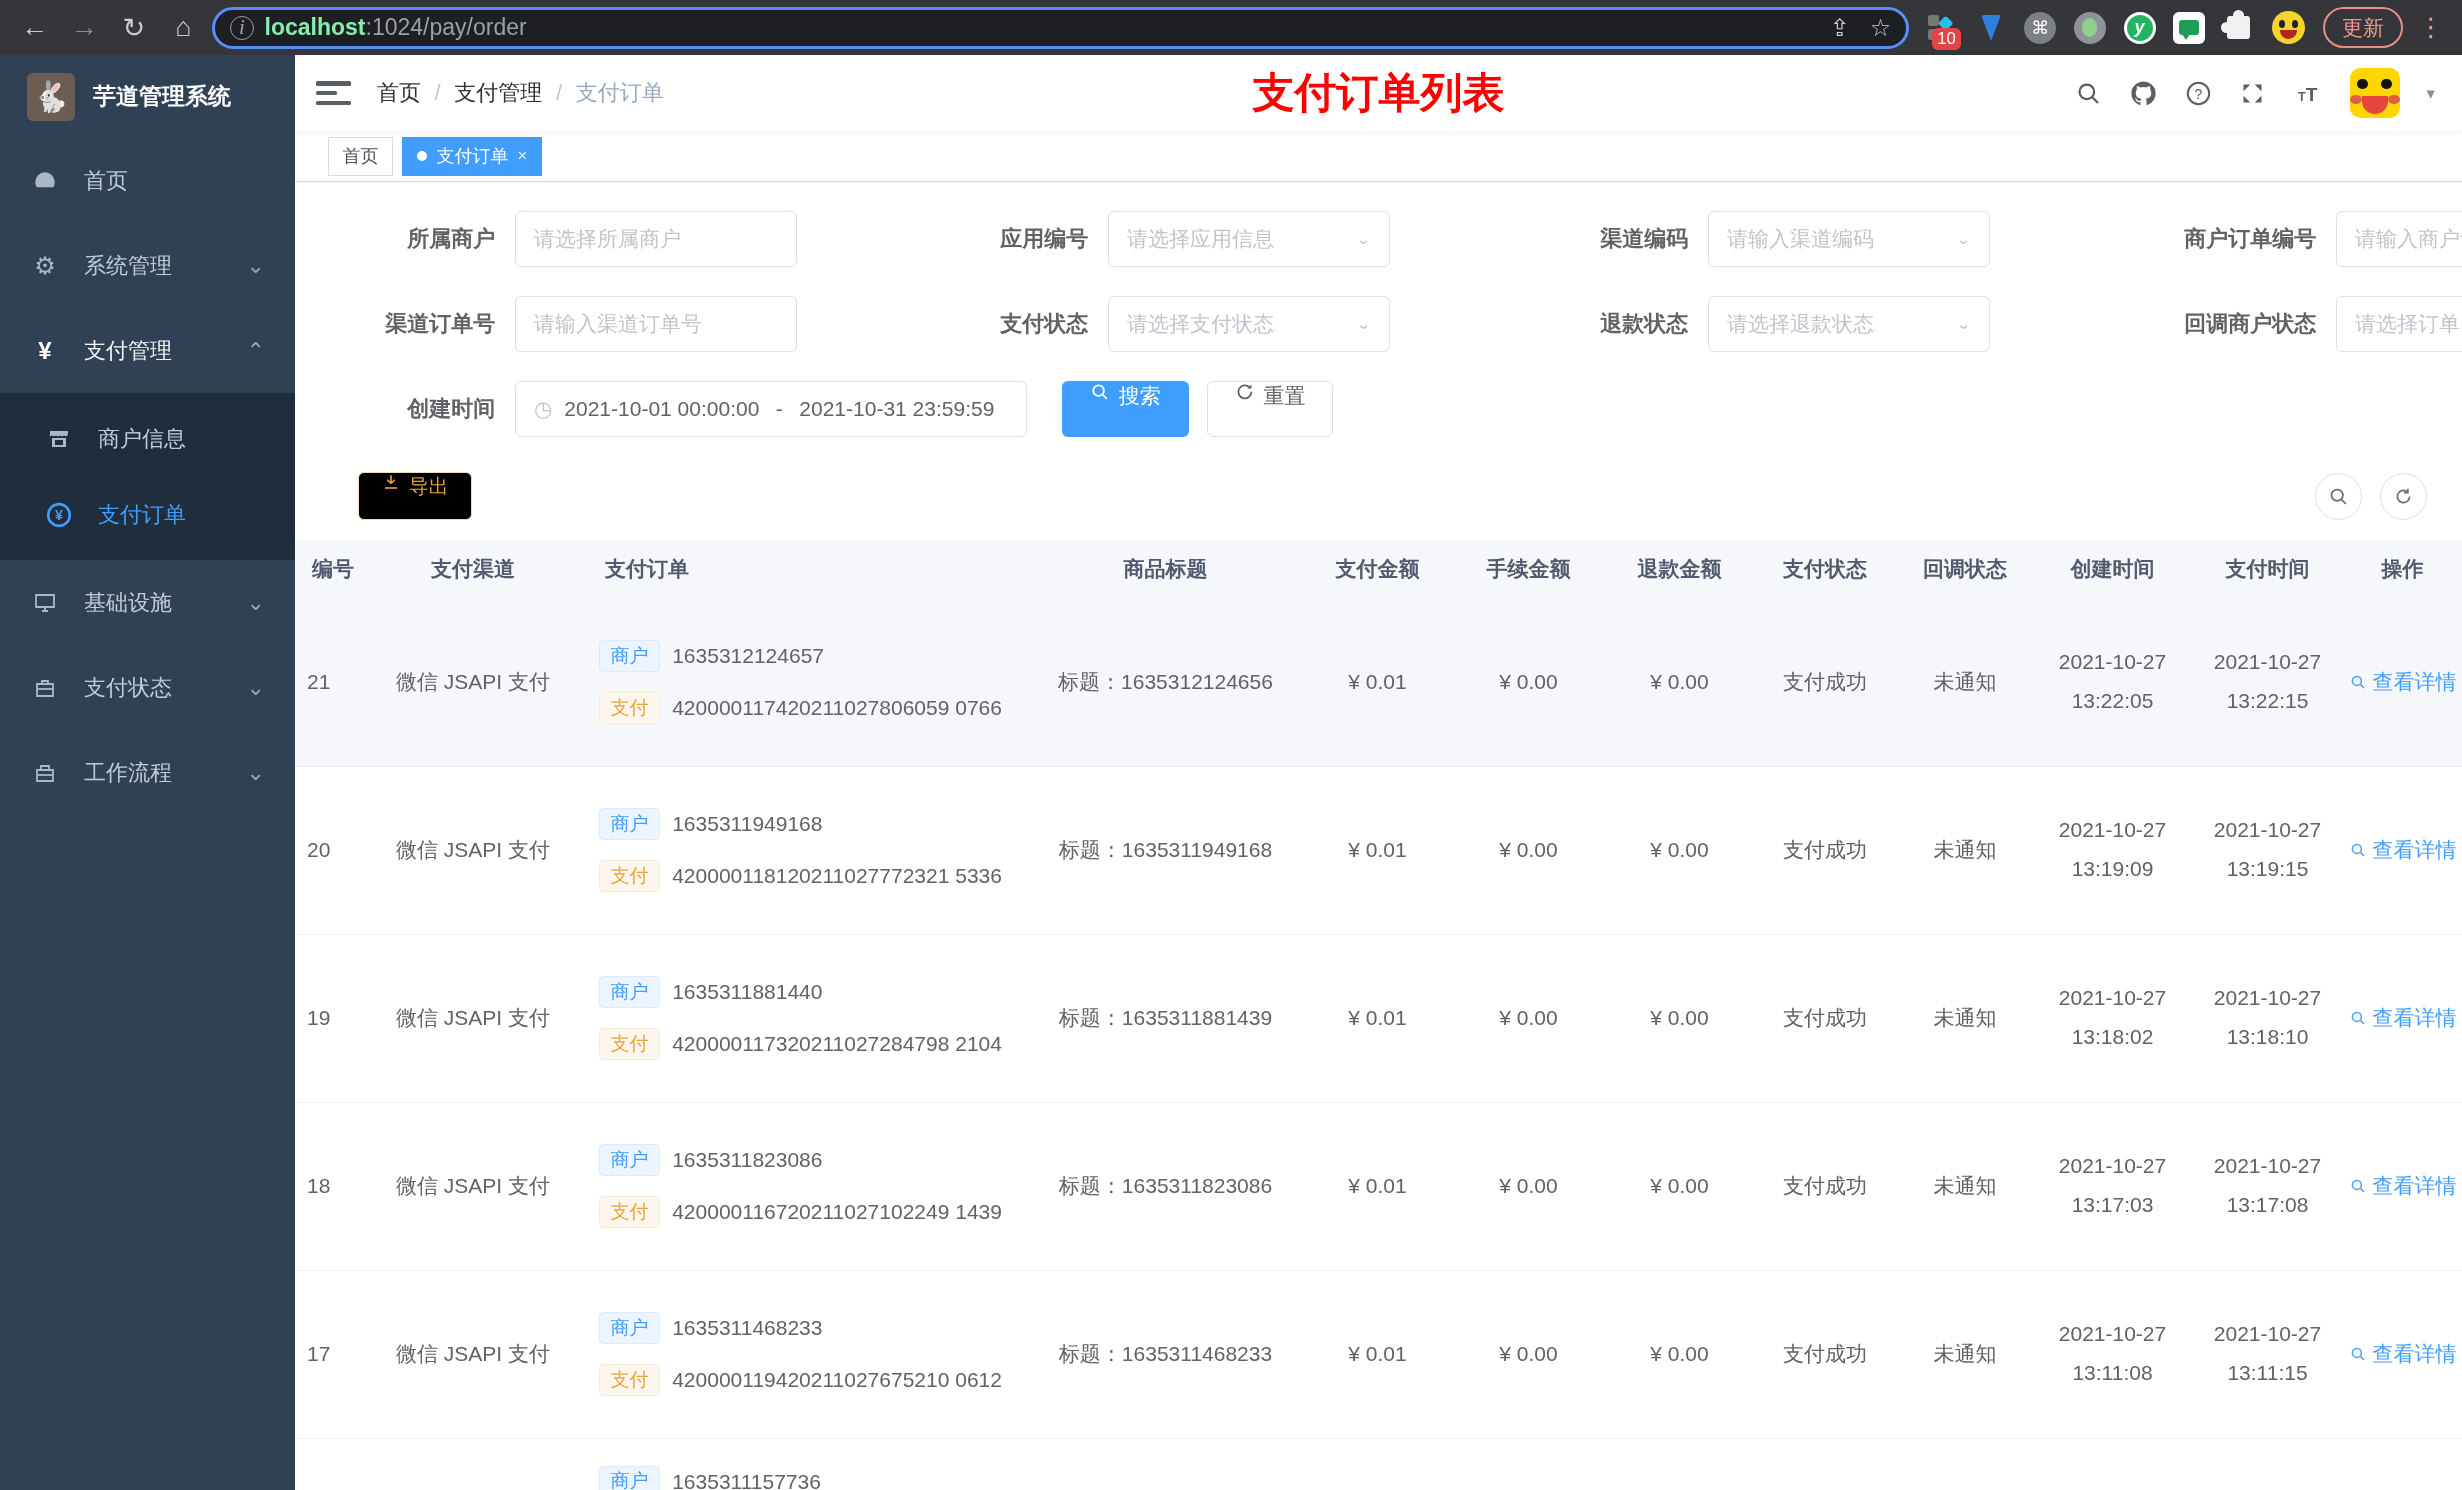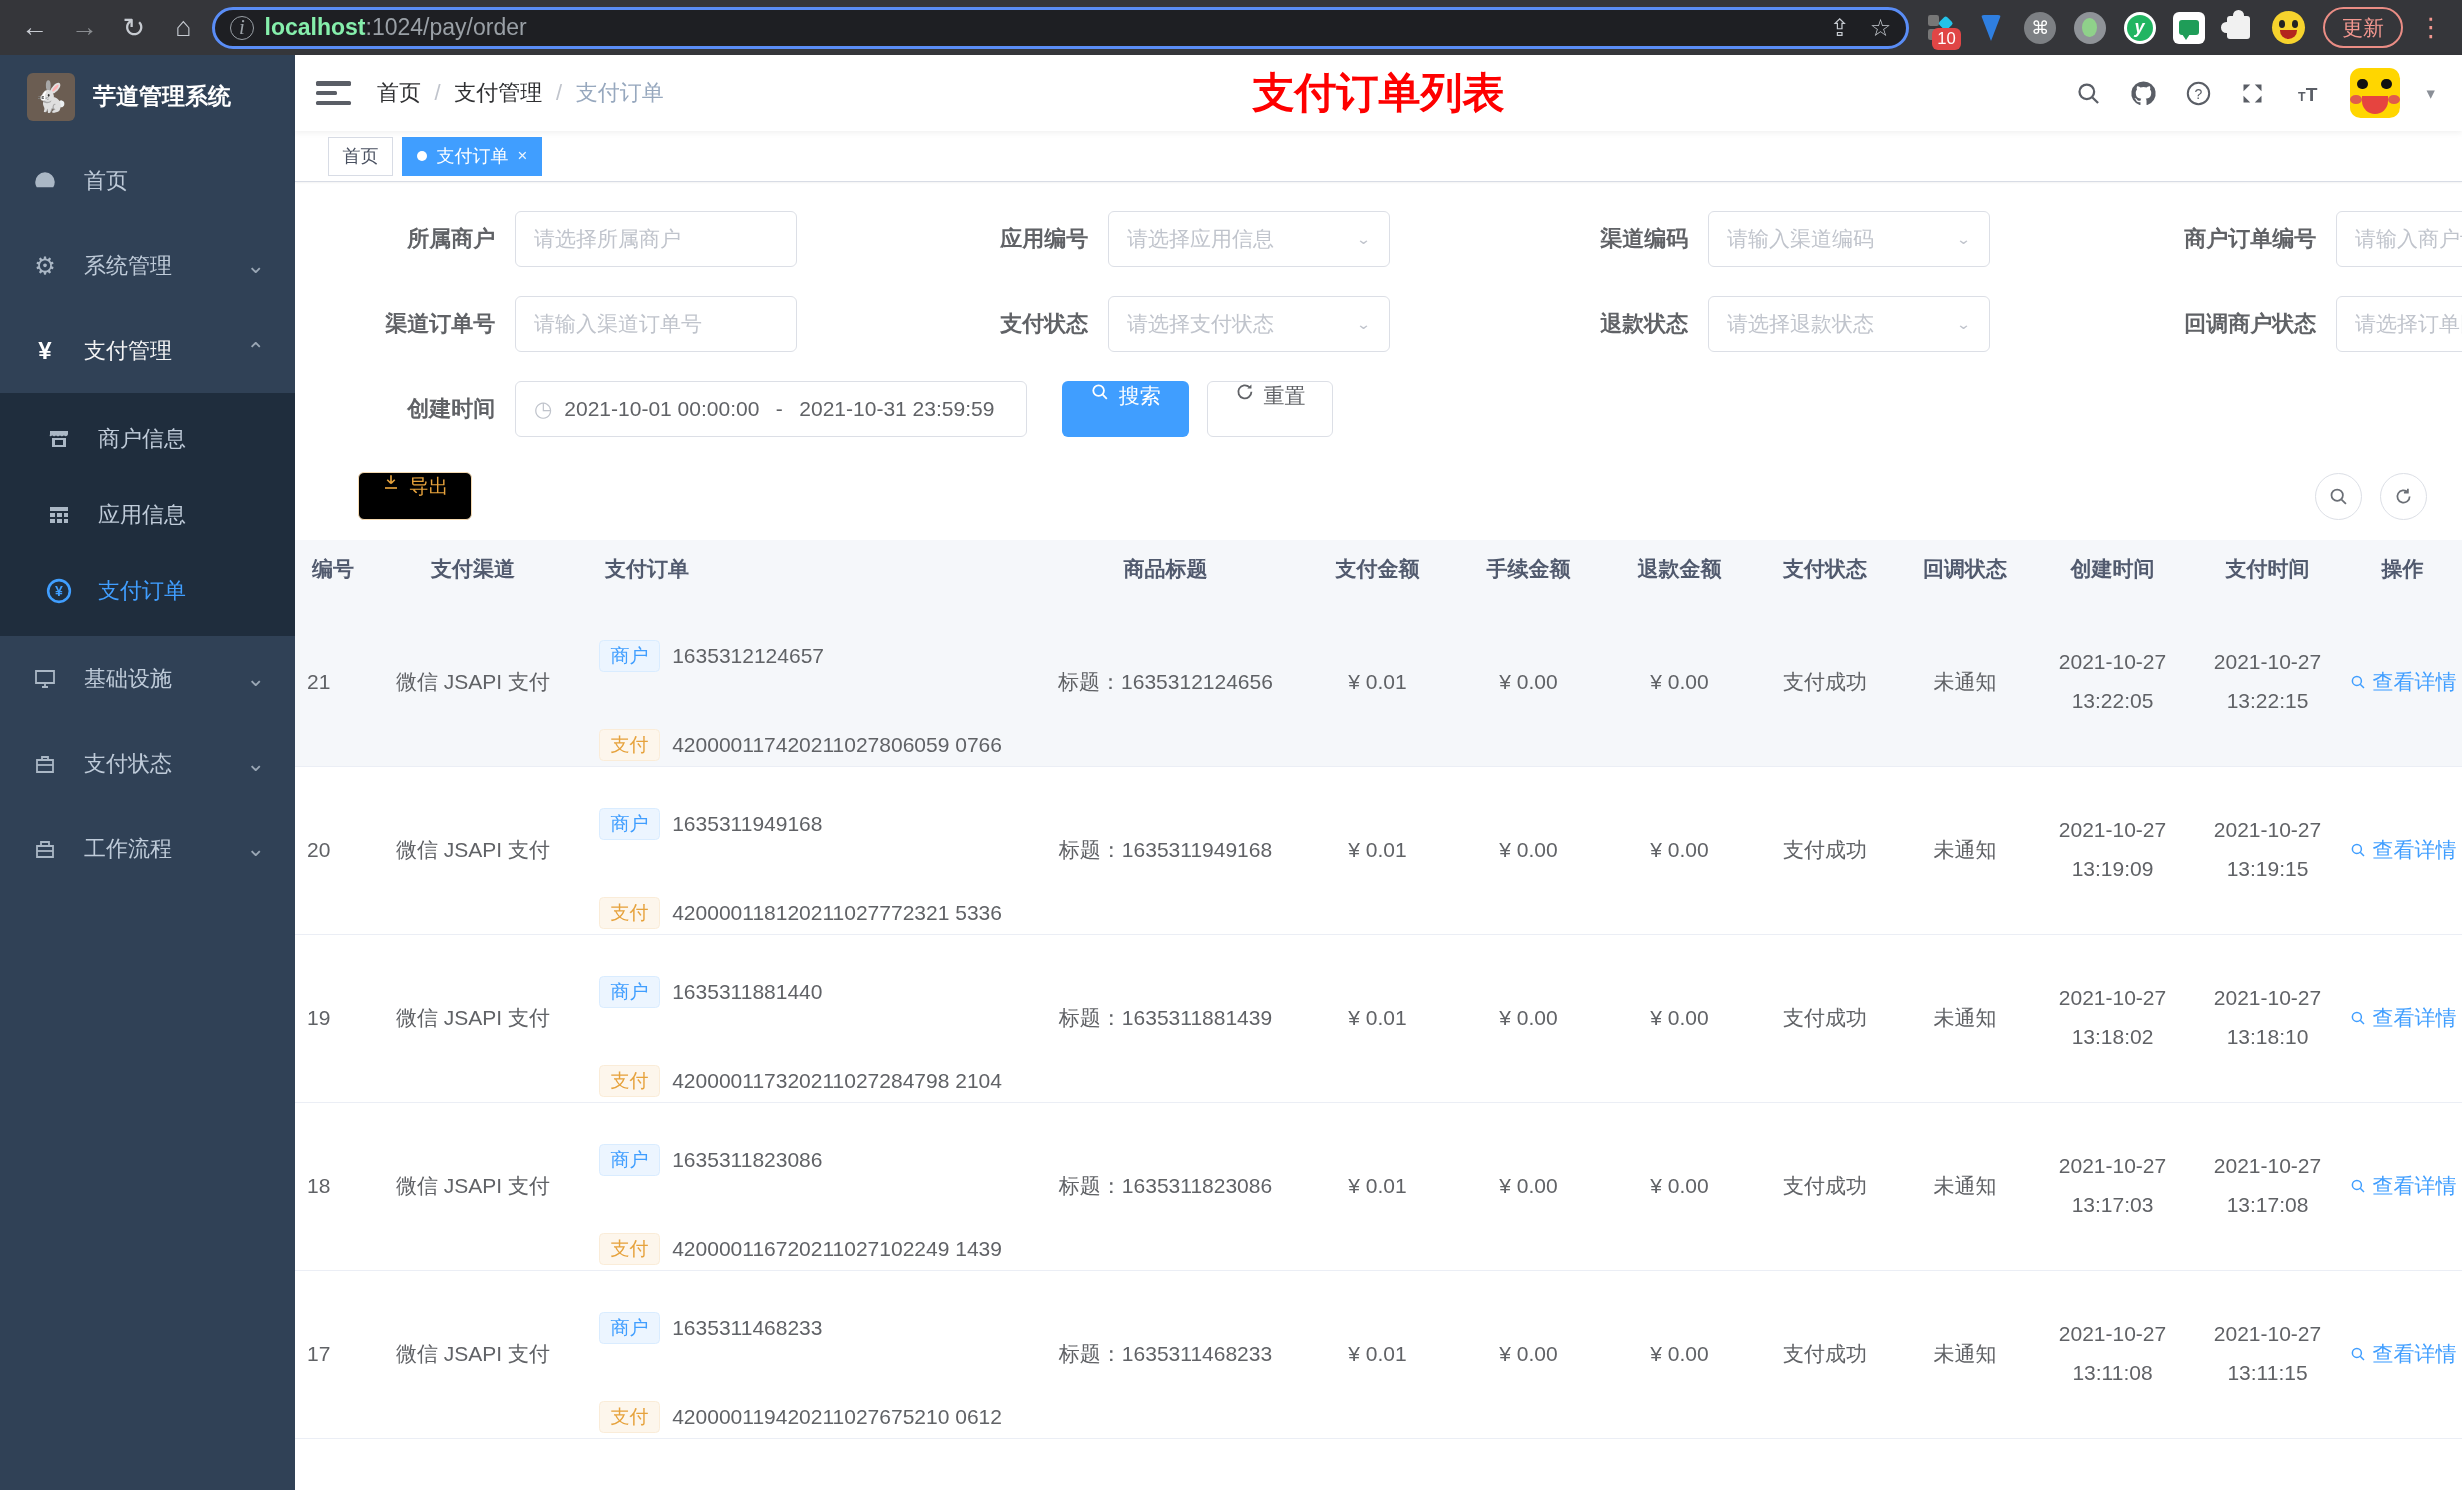--- a/index.html
+++ b/index.html
@@ -110,21 +110,21 @@
   .table { width:100%; font-size:21px; }
   .tr { display:grid; grid-template-columns:76px 204px 454px 273px 151px 151px 151px 140px 140px 155px 155px 115px; align-items:center; }
   .thead { background:#f5f7fa; height:59px; color:#515a6e; font-weight:bold; }
   .th { text-align:center; white-space:nowrap; }
   .th.t-left { text-align:left; padding-left:30px; }
   .tbody .tr { height:168px; border-bottom:0.8px solid #ebeef5; background:#fff; }
   .tbody .tr.hover { background:#f5f7fa; }
   .td { text-align:center; color:#606266; }
   .td.t-id { text-align:left; padding-left:12px; }
   .order-cell { display:flex; flex-direction:column; gap:19.7px; align-items:flex-start; padding-left:24px; text-align:left; }
-  .order-line { display:flex; align-items:center; gap:12px; white-space:nowrap;margin-top:37px; }
+  .order-line { display:flex; align-items:center; gap:12px; white-space:nowrap; }
   .el-tag { font-size:19px; padding:3.8px 10.6px; border-radius:4.5px; line-height:1.2; }
   .tag-blue { background:#ecf5ff; border:0.8px solid #d9ecff; color:#409eff; }
   .tag-yellow { background:#fdf6ec; border:0.8px solid #faecd8; color:#e6a23c; }
   .dt { line-height:1.85; }
   .link { color:#409eff; display:inline-flex; align-items:center; gap:6px; cursor:pointer; white-space:nowrap;}
   .partial { height:51px; overflow:hidden; border-bottom:none; align-items:start; }
   .partial .order-cell { padding-top:27px; }
 </style>
 </head>
 <body>
@@ -218,28 +218,20 @@
 
     <div class="submenu">
       <div class="menu-item">
         <span class="mi-icon">
           <svg class="ic" width="24" height="24" viewBox="0 0 24 24">
               <path fill="#aab7c5" d="M3 4h18v3c0 1.2-1 2.2-2.2 2.2-.8 0-1.5-.4-1.9-1-.4.6-1.1 1-1.9 1s-1.6-.4-2-1c-.4.6-1.2 1-2 1s-1.6-.4-2-1c-.4.6-1.2 1-2 1S5.6 8.8 5.2 8.2c-.4.6-1.1 1-1.9 1C2.1 9.2 3 8.2 3 7V4zm2 7h14v9H5v-9zm3 2v5h8v-5H8z"></path>
             </svg>
         </span>
         <span>商户信息</span>
       </div>
-      <div class="menu-item">
-        <span class="mi-icon">
-          <svg class="ic" width="24" height="24" viewBox="0 0 24 24">
-              <path fill="#aab7c5" d="M3 4h18v4H3V4zm0 6h5v4H3v-4zm7 0h5v4h-5v-4zm7 0h4v4h-4v-4zM3 16h5v4H3v-4zm7 0h5v4h-5v-4zm7 0h4v4h-4v-4z"></path>
-            </svg>
-        </span>
-        <span>应用信息</span>
-      </div>
       <div class="menu-item active">
         <span class="mi-icon">
           <svg class="ic" width="26" height="26" viewBox="0 0 24 24" style="font-size:32px">
               <circle cx="12" cy="12" r="10" fill="none" stroke="#409eff" stroke-width="2.4"></circle>
               <text x="12" y="16.6" text-anchor="middle" font-size="13" font-weight="bold" fill="#409eff">¥</text>
             </svg>
         </span>
         <span>支付订单</span>
       </div>
     </div>

